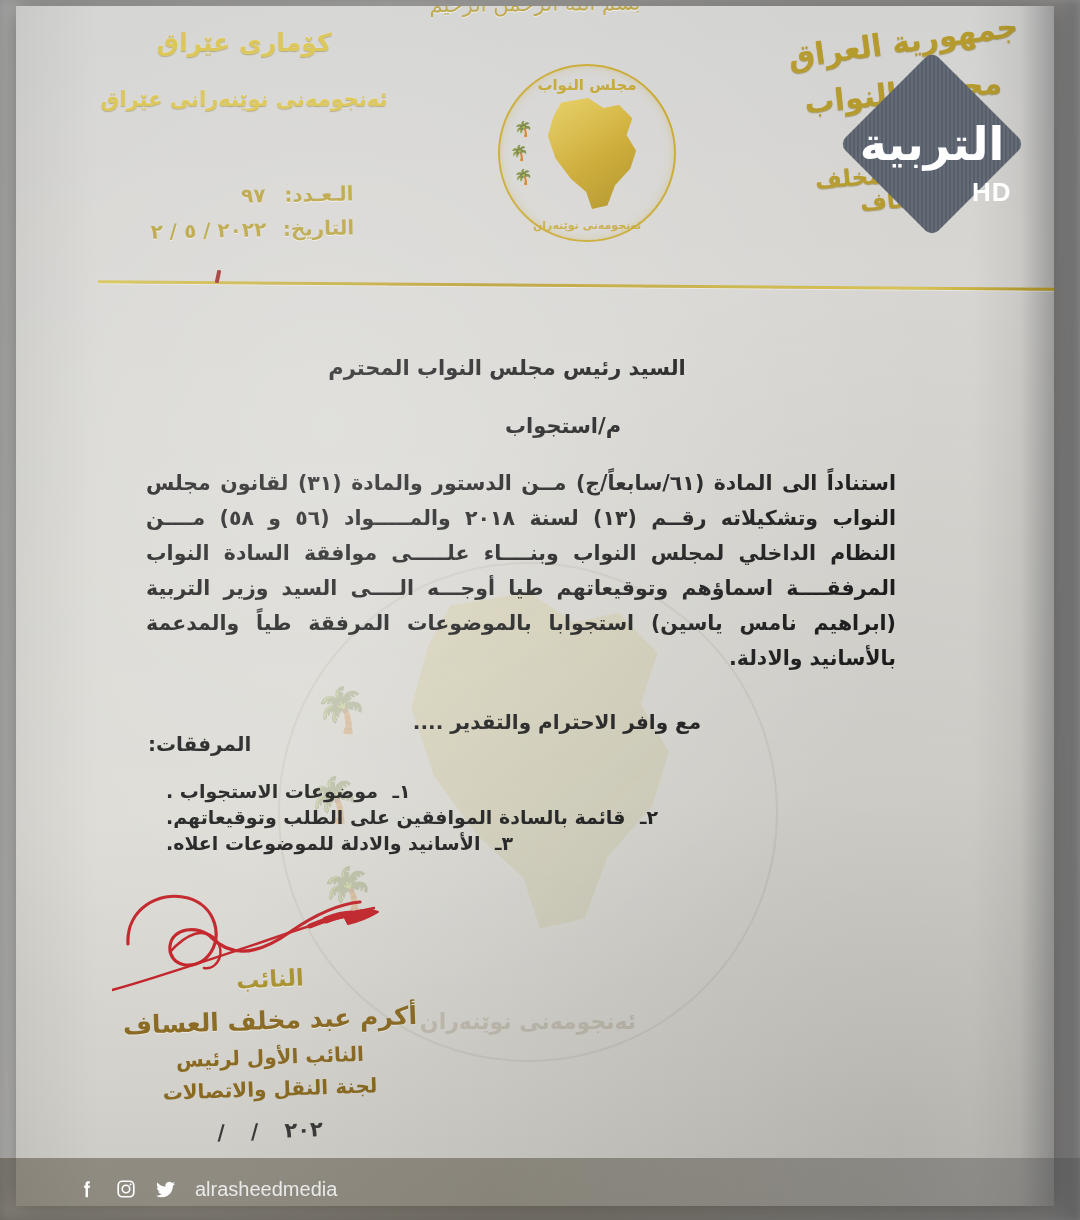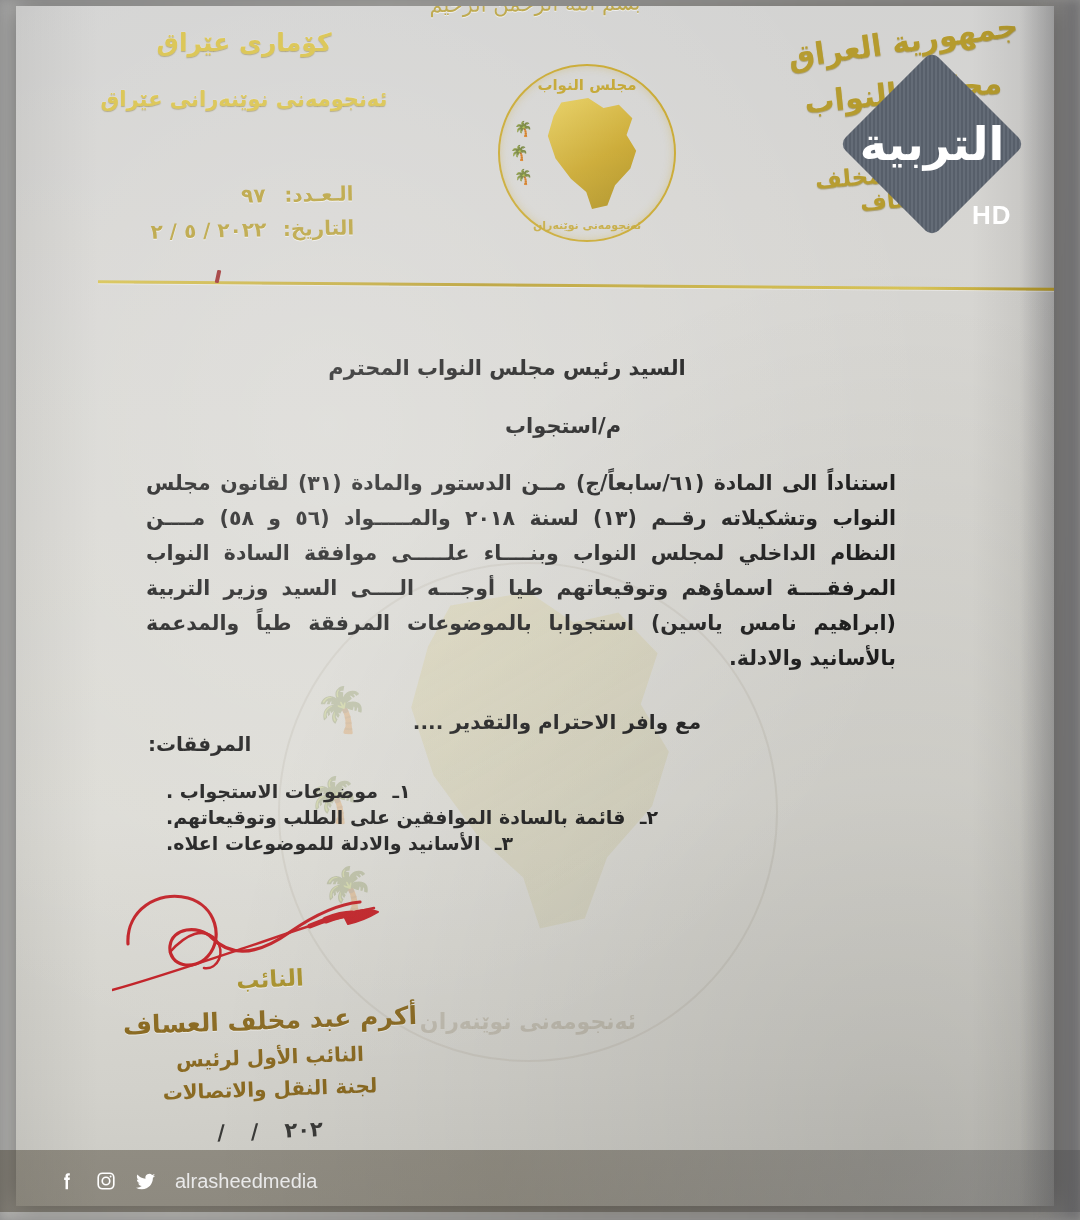--- a/index.html
+++ b/index.html
@@ -205,30 +205,30 @@
     border-radius:10px;
     background-image:
       repeating-linear-gradient(45deg, rgba(255,255,255,.05) 0 2px, rgba(0,0,0,.05) 2px 4px);
   }
   .logo .wordmark{
     position:absolute; inset:0; display:flex; align-items:center; justify-content:center;
     color:#fff; font-size:46px; font-weight:bold; direction:rtl;
     font-family:"DejaVu Sans",sans-serif;
   }
   .logo-hd{
-    position:absolute; left:972px; top:200px; color:#fff;
+    position:absolute; left:972px; top:177px; color:#fff;
     font-size:26px; font-weight:bold; letter-spacing:1px;
     font-family:"Liberation Sans",sans-serif;
   }
 
   
   .bottombar{
-    position:absolute; left:0; right:0; bottom:8px; height:62px;
+    position:absolute; left:0; right:0; bottom:0; height:62px;
     background:linear-gradient(90deg, rgba(58,50,34,.42) 0%, rgba(58,50,34,.42) 46%, rgba(70,70,72,.34) 100%);
-    display:flex; align-items:center; gap:13px; padding-left:54px;
+    display:flex; align-items:center; gap:13px; padding-left:74px;
     direction:ltr;
   }
   .bottombar .sicon{ width:26px; height:26px; display:flex; align-items:center; justify-content:center; color:#fff;}
   .bottombar .handle{ color:#e9e9e9; font-size:20px; font-family:"Liberation Sans",sans-serif; margin-left:4px;}
 </style>
 </head>
 <body>
 
 <div id="stage">
 

